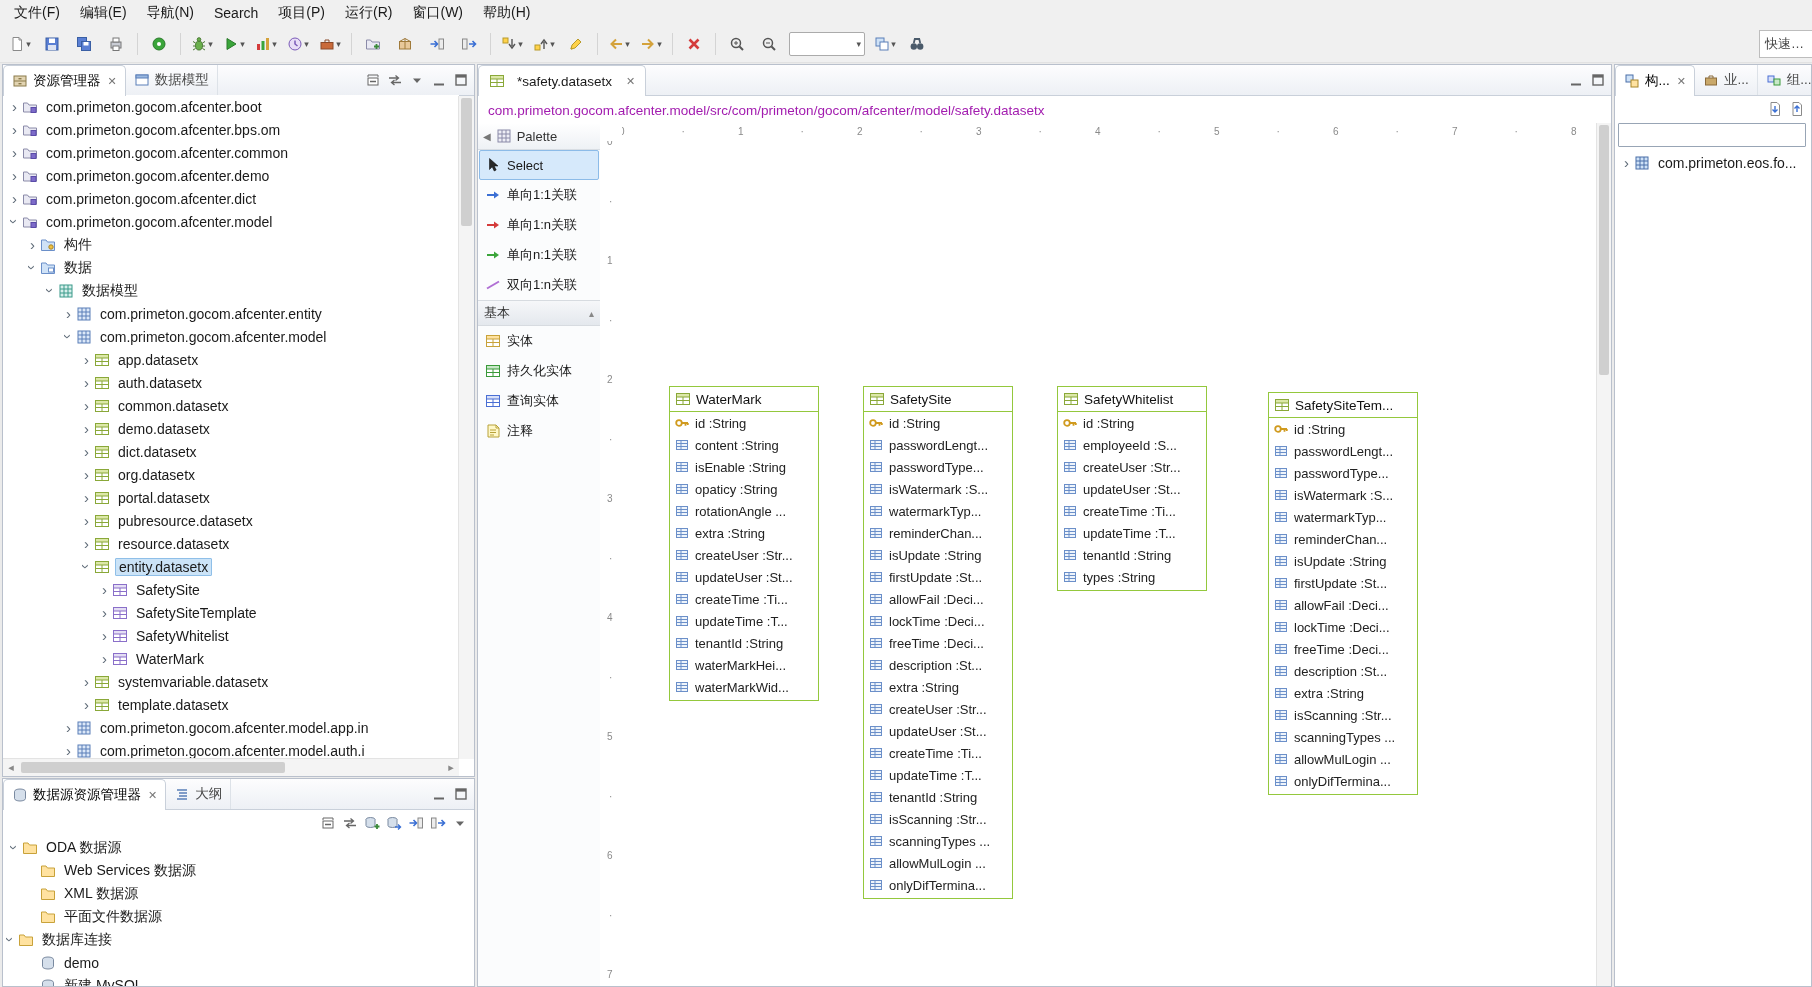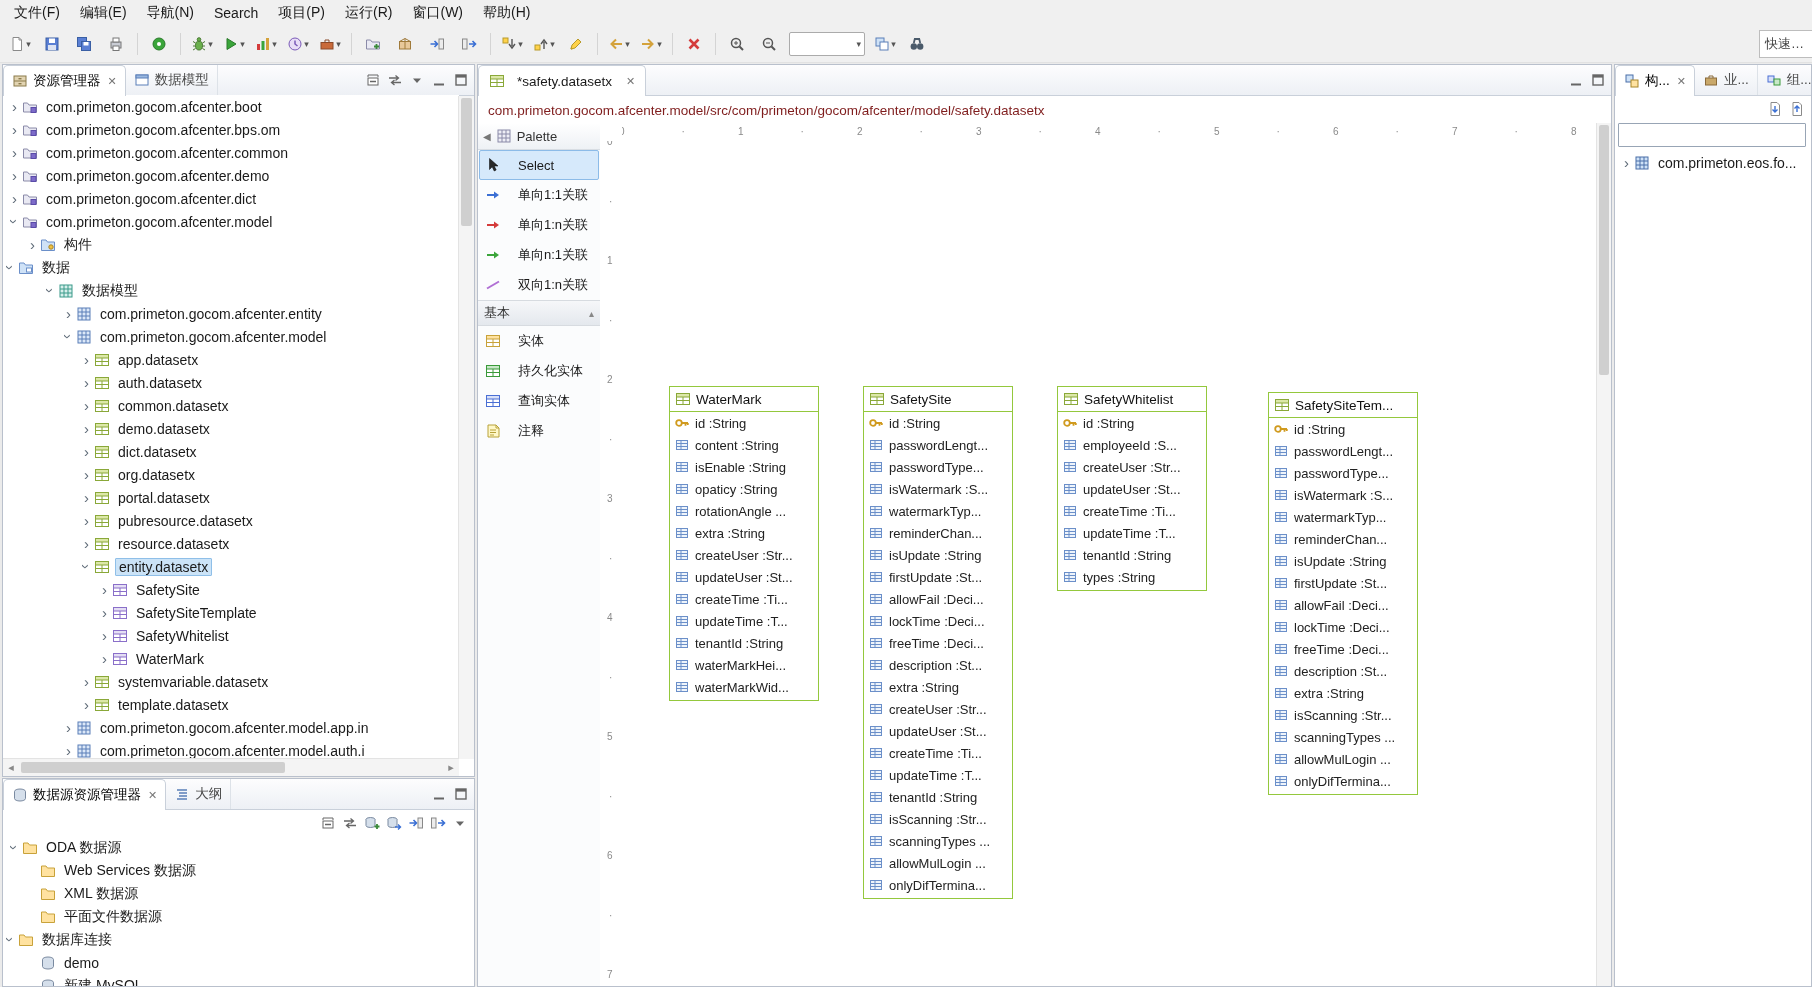--- a/index.html
+++ b/index.html
@@ -66,29 +66,29 @@
   #ds-toolbar{height:26px;display:flex;align-items:center;justify-content:flex-end;gap:2px;
     padding-right:4px;border-bottom:1px solid #eee;}
   #ds-tree{top:57px;left:0;right:0;bottom:0;}
 
   
   #editor-panel{left:477px;top:64px;width:1135px;height:923px;}
   .etab{display:flex;align-items:center;gap:12px;padding:0 10px;background:#fff;
     border:1px solid #c9d0da;border-bottom:none;border-radius:5px 5px 0 0;margin-bottom:-1px;
     font-size:13.5px;position:relative;z-index:2;}
   #breadcrumb{height:28px;display:flex;align-items:center;padding-left:10px;background:#fff;
-    border-bottom:1px solid #dcdcdc;font-size:13.5px;color:#7f1d1d;}
+    border-bottom:1px solid #dcdcdc;font-size:13.5px;color:#a21caf;}
   .editor-body{position:absolute;left:0;top:58px;right:0;bottom:0;background:#fff;}
 
   
   #palette{position:absolute;left:0;top:0;width:122px;bottom:0;background:#fbfcfd;border-right:1px solid #c6ccd4;}
   .palette-header{height:26px;display:flex;align-items:center;gap:5px;padding:0 5px;
     background:linear-gradient(#ffffff,#eef1f5);border-bottom:1px solid #d8dde3;font-size:13px;color:#333;}
   .pal-collapse{color:#777;font-size:10px;}
-  .palette-item{height:28px;display:flex;align-items:center;gap:17px;padding:0 5px;font-size:13px;
+  .palette-item{height:28px;display:flex;align-items:center;gap:6px;padding:0 5px;font-size:13px;
     border:1px solid transparent;margin:0 1px;white-space:nowrap;overflow:hidden;}
   .palette-item.selected{background:#d6e9fb;border-color:#8cbbe8;border-radius:2px;}
   .palette-section{height:24px;display:flex;align-items:center;gap:5px;padding:0 6px;font-size:13px;
     background:linear-gradient(#f6f7f9,#e4e8ed);border-top:1px solid #d7dbe0;border-bottom:1px solid #d7dbe0;color:#333;}
   .sec-arrow{margin-left:auto;color:#888;font-size:10px;}
 
   
   .corner{position:absolute;left:122px;top:0;width:22px;height:18px;background:#fff;
     border-right:1px solid #cfcfcf;border-bottom:1px solid #cfcfcf;}
   #hruler{position:absolute;left:144px;top:0;right:14px;height:18px;background:#fff;
@@ -481,21 +481,21 @@
       <div class="trow" style="padding-left: 22px;">
         <span class="exp">›</span>
         <span class="ic">
           <svg width="16" height="16" viewBox="0 0 16 16" xmlns="http://www.w3.org/2000/svg">
             <path d="M1.5 5 v-2 h4.5 l1.5 2 h7 v8.5 h-13 z" fill="#cfe2f7" stroke="#6b8fc9"></path>
             <circle cx="11" cy="10" r="2.2" fill="#f0c040" stroke="#a8862a"></circle>
           </svg>
         </span>
         <span class="lbl">构件</span>
       </div>
-      <div class="trow" style="">
+      <div class="trow" style="padding-left: 22px;">
         <span class="exp open">›</span>
         <span class="ic">
           <svg width="16" height="16" viewBox="0 0 16 16" xmlns="http://www.w3.org/2000/svg">
             <path d="M1.5 5 v-2 h4.5 l1.5 2 h7 v8.5 h-13 z" fill="#cfe2f7" stroke="#6b8fc9"></path>
             <rect x="8.5" y="8" width="5" height="4" fill="#fff" stroke="#6b8fc9"></rect>
           </svg>
         </span>
         <span class="lbl">数据</span>
       </div>
       <div class="trow" style="padding-left: 40px;">

